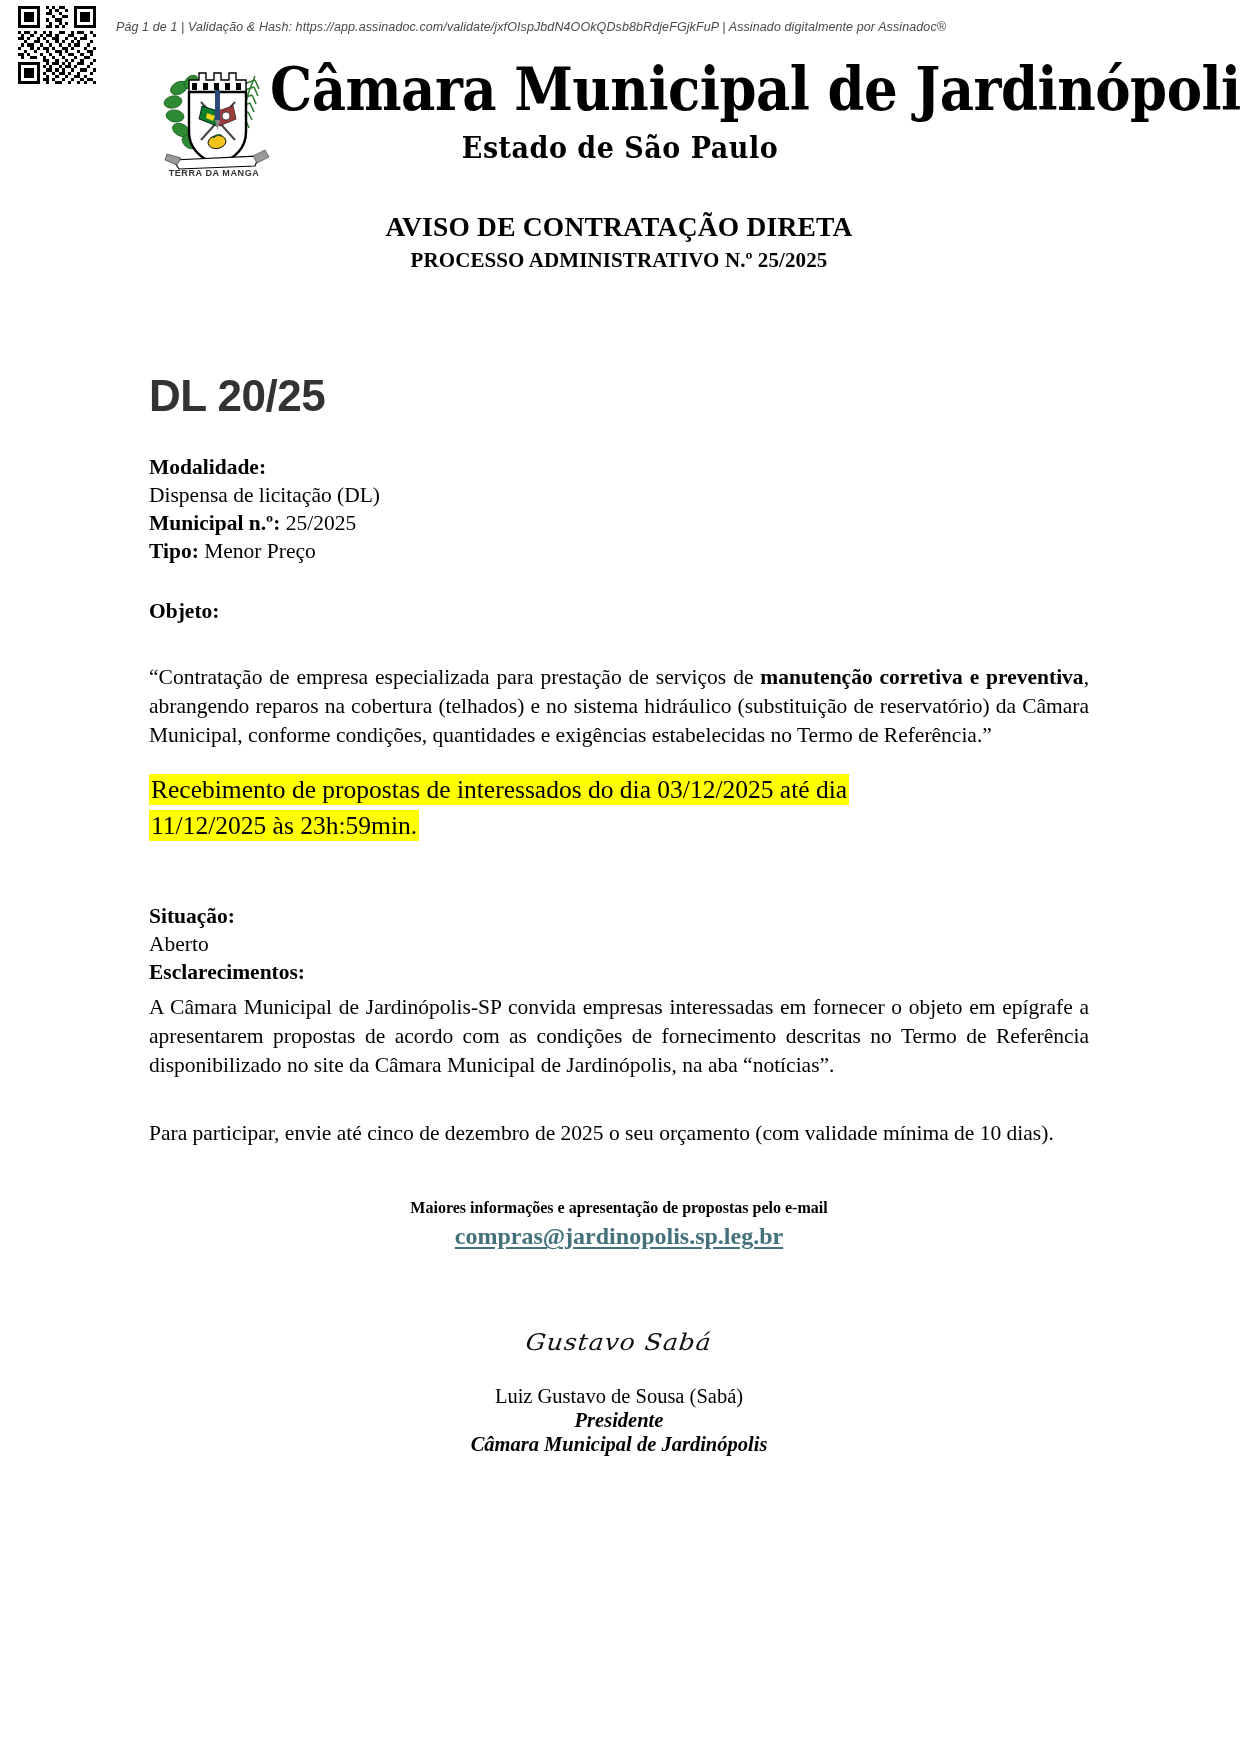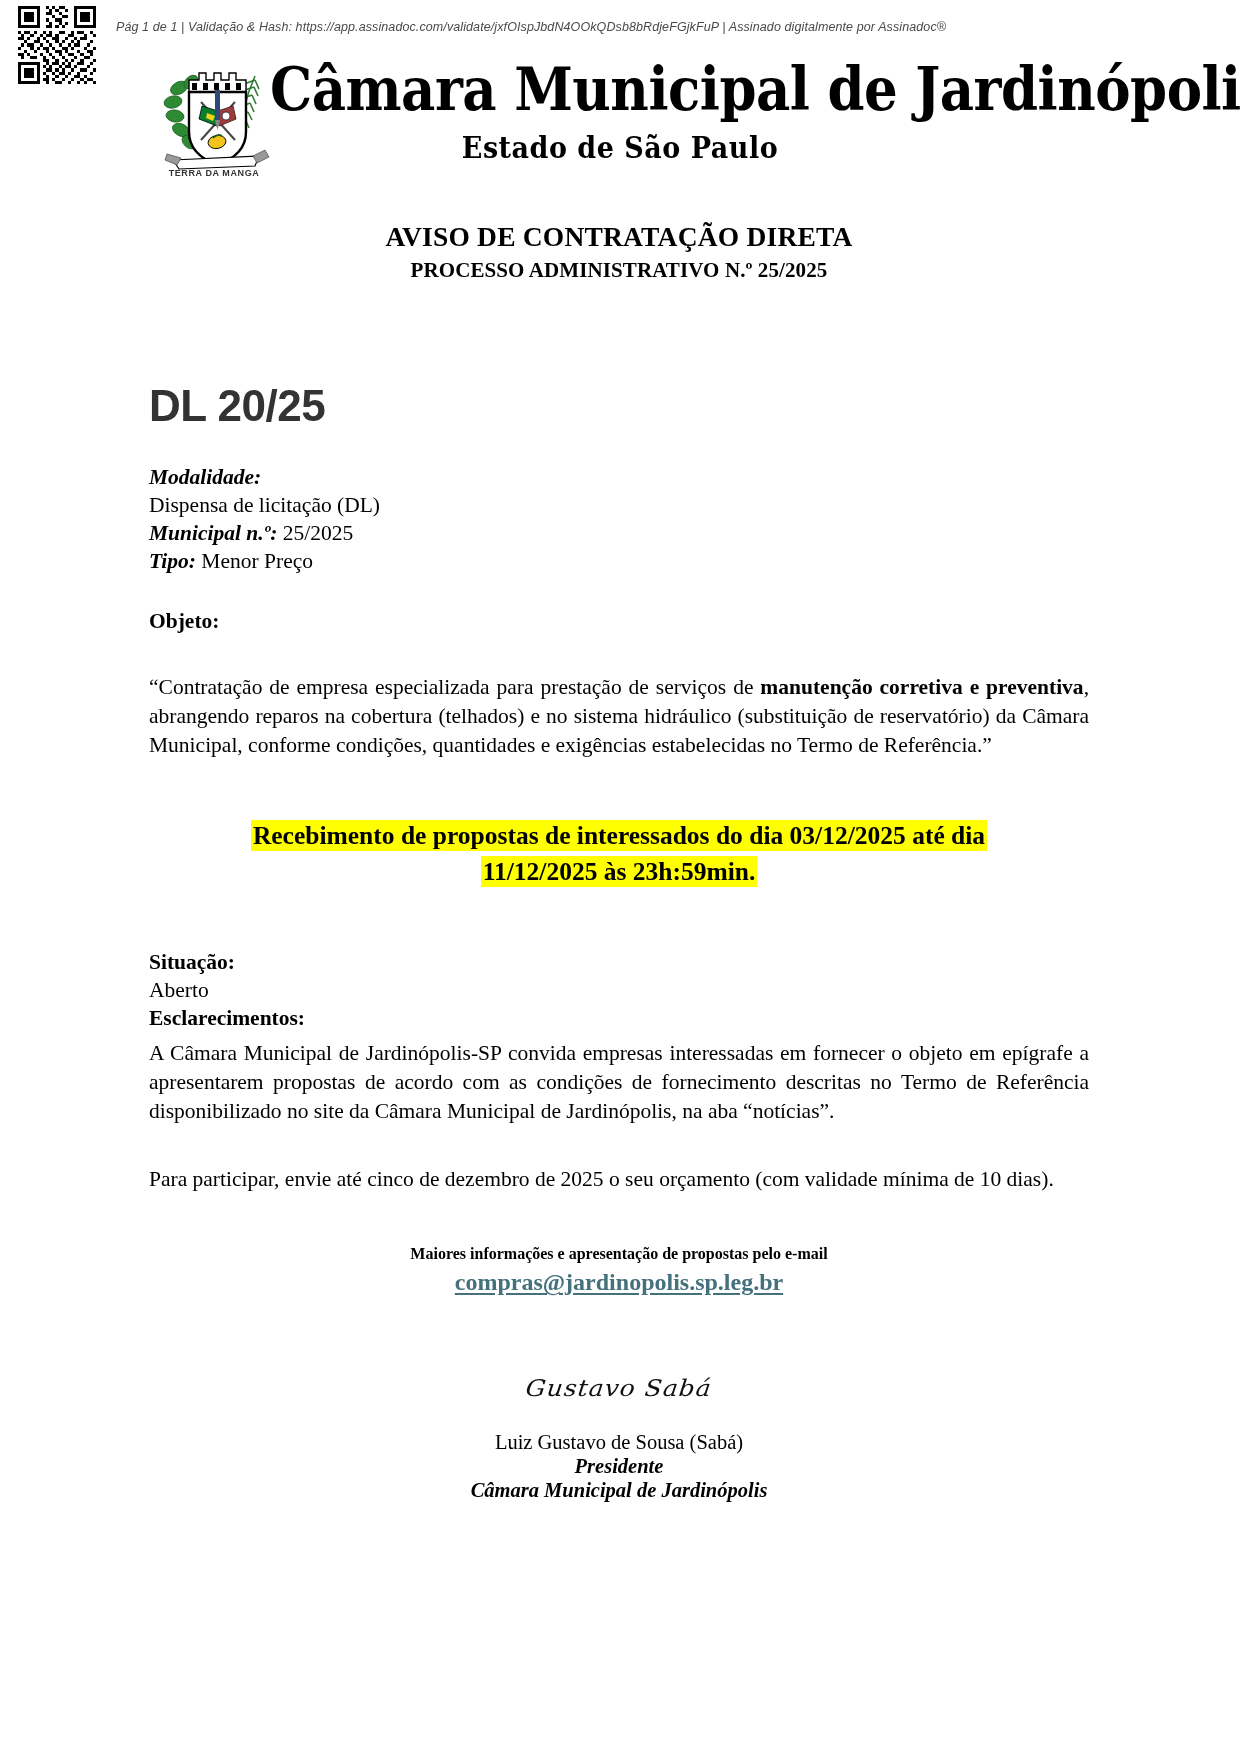--- a/index.html
+++ b/index.html
@@ -82,21 +82,21 @@
     font-size: 27px;
     margin-top: 16px;
     letter-spacing: 0.5px;
     transform: scaleY(1.12);
     transform-origin: center top;
   }
 
   
   .doc {
     position: absolute;
-    top: 220px;
+    top: 210px;
     left: 0;
     width: 1238px;
   }
   .doc-title {
     text-align: center;
     font-weight: bold;
     font-size: 27.5px;
     letter-spacing: 0.2px;
     line-height: 1.25;
   }
@@ -121,41 +121,40 @@
     color: #333333;
     margin-top: 98px;
     letter-spacing: -0.5px;
   }
 
   .meta {
     margin-top: 33px;
     font-size: 21.5px;
     line-height: 1.30;
   }
-  .meta b { font-weight: bold; font-style: italic; }
+  .meta b { font-weight: bold; }
 
   .section-label {
     font-weight: bold;
     font-size: 21.5px;
     margin-top: 33px;
   }
 
   .para {
     font-size: 21.5px;
     line-height: 1.34;
     text-align: justify;
     margin-top: 39px;
   }
   .para.tight { margin-top: 6px; }
   .para b { font-weight: bold; }
 
   .highlight-block {
-    margin-top: 58px;
-    text-align: center;
-    font-weight: bold;
+    margin-top: 22px;
+    font-weight: normal;
     font-size: 25.5px;
     line-height: 1.45;
   }
   .highlight-block span.hl {
     background: #ffff00;
     box-decoration-break: clone;
     -webkit-box-decoration-break: clone;
     padding: 1px 2px;
   }
 

